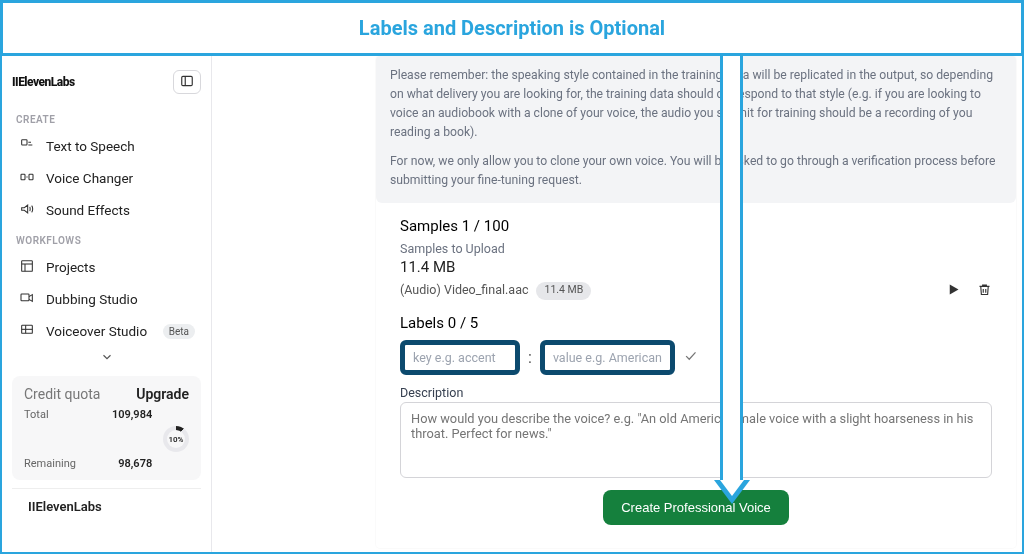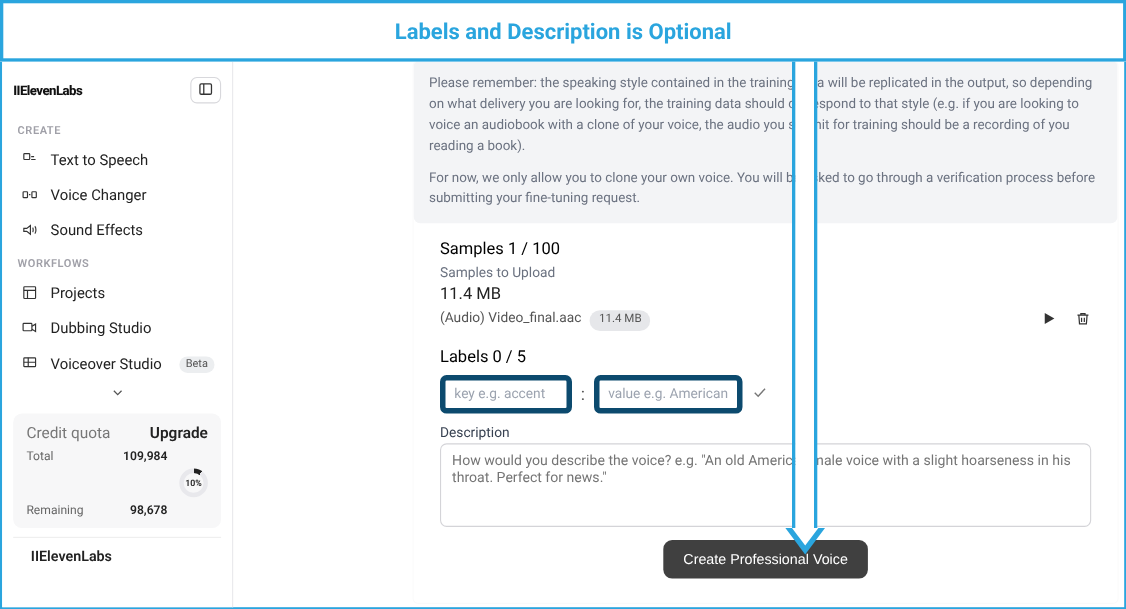--- a/index.html
+++ b/index.html
@@ -279,21 +279,21 @@
     background: #fff;
     resize: none;
     font-family: inherit;
   }
 
   .cta-row {
     display: flex; justify-content: center;
     margin-top: 8px;
   }
   .cta {
-    background: #404040;
+    background: #15803d;
     color: #fff;
     font-size: 13px;
     font-weight: 500;
     border: none;
     border-radius: 8px;
     padding: 10px 18px;
     cursor: pointer;
   }
 </style>
 </head>

